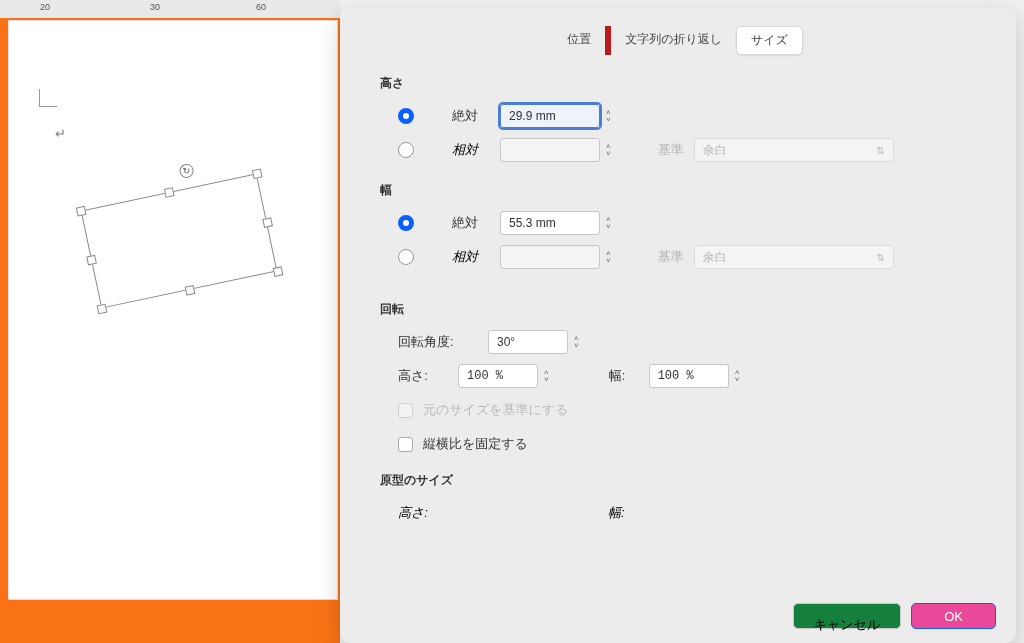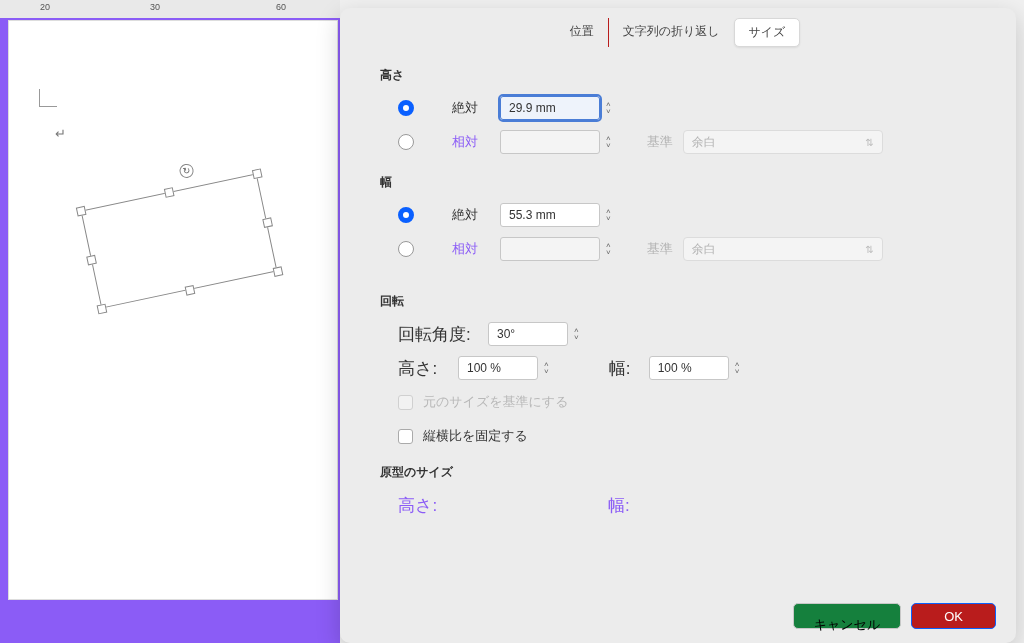--- a/index.html
+++ b/index.html
@@ -1,71 +1,71 @@
 <!DOCTYPE html>
 <html><head>
 <meta charset="utf-8">
 <style>
 * { box-sizing: border-box; margin: 0; padding: 0; font-family: -apple-system, "Hiragino Sans", sans-serif; }
 body { width: 1024px; height: 643px; background: #f0f0f0; overflow: hidden; position: relative; }
 
 
-.canvas-area { position: absolute; left: 0; top: 0; width: 340px; height: 643px; background: #8b5cf6; }
+.canvas-area { position: absolute; left: 0; top: 0; width: 340px; height: 643px; background: #f97316; }
 .ruler-h { position: absolute; top: 0; left: 0; right: 0; height: 18px; background: #e9e9e9; font-size: 9px; color: #555; }
 .ruler-h span { position: absolute; top: 2px; }
 .page { position: absolute; top: 20px; left: 8px; width: 330px; height: 580px; background: #fff; border: 1px solid #ddd; }
 .corner-mark { position: absolute; top: 68px; left: 30px; width: 18px; height: 18px; border-left: 1px solid #999; border-bottom: 1px solid #999; }
 .anchor-sym { position: absolute; top: 105px; left: 46px; font-size: 13px; color: #777; }
 .shape { position: absolute; top: 150px; left: 70px; width: 200px; height: 140px; transform: rotate(-12deg); }
 .rect { position: absolute; top: 20px; left: 10px; width: 180px; height: 100px; border: 1px solid #888; background: #fff; }
 .handle { position: absolute; width: 9px; height: 9px; background: #fff; border: 1px solid #888; }
 .rot-handle { position: absolute; width: 14px; height: 14px; border: 1px solid #888; border-radius: 50%; background: #fff; font-size: 9px; text-align: center; line-height: 12px; color: #666; }
 
 
 .dialog { position: absolute; left: 340px; top: 8px; width: 676px; height: 635px; background: #ececec; border-radius: 10px; box-shadow: 0 8px 24px rgba(0,0,0,.18); display: flex; flex-direction: column; }
 .dialog-title { text-align: center; font-size: 13px; font-weight: 600; padding: 14px 0 10px; color: #333; }
-.tabs { display: flex; justify-content: center; gap: 0; margin: 10px 0 14px; }
+.tabs { display: flex; justify-content: center; gap: 0; margin: 18px 0 14px; }
 .tab { font-size: 12px; padding: 5px 14px; color: #444; border-radius: 5px; cursor: pointer; }
-.tab.sep { border-left: 1px solid #b91c1c; border-radius: 0; text-align: center; }
+.tab.sep { border-left: 6px solid #b91c1c; border-radius: 0; text-align: center; }
 .tab.active { background: #fff; border: 1px solid #d8d8d8; box-shadow: 0 1px 2px rgba(0,0,0,.08); }
 .content { padding: 0 30px 0 40px; flex: 1; overflow: auto; }
 .section-label { font-size: 12px; font-weight: 600; color: #333; margin: 6px 0 10px; }
 .row { display: flex; align-items: center; margin: 6px 0 6px 18px; min-height: 28px; }
 .radio { width: 16px; height: 16px; border-radius: 50%; border: 1px solid #999; margin-right: 10px; display: inline-flex; align-items: center; justify-content: center; cursor: pointer; background: #fff; }
 .radio.checked { border: 5px solid #0a60ff; }
 .radio-label { font-size: 13px; color: #333; width: 48px; margin-left: 28px; }
-.radio-label.disabled, .fld-label.disabled { color: #8b5cf6; }
-.fld-label { font-size: 17px; color: #333; width: 90px; }
+.radio-label.disabled, .fld-label.disabled { color: #000000; font-style: italic; }
+.fld-label { font-size: 13px; color: #333; width: 90px; }
 .num-input { width: 100px; height: 24px; background: #fff; border: 1px solid #c7c7c7; border-radius: 3px; font-size: 12px; padding: 0 8px; color: #333; }
 .num-input.focused { outline: 2px solid #4a7dd6; outline-offset: 0; border-color: #4a7dd6; background: #eef3fb; }
 .num-input.disabled { background: #f4f4f4; color: #bbb; }
 .stepper { display: inline-flex; flex-direction: column; margin-left: 6px; }
 .stepper span { font-size: 8px; line-height: 7px; color: #666; cursor: pointer; }
-.base-label { font-size: 13px; color: #b3b3b3; margin-left: 36px; margin-right: 10px; }
+.base-label { font-size: 13px; color: #b3b3b3; margin-left: 47px; margin-right: 10px; }
 .select { width: 200px; height: 24px; background: #f4f4f4; border: 1px solid #dcdcdc; border-radius: 4px; font-size: 12px; color: #b3b3b3; padding: 0 8px; display: flex; align-items: center; justify-content: space-between; }
 .chev { font-size: 10px; color: #bbb; }
 .checkbox { width: 15px; height: 15px; border: 1px solid #aaa; border-radius: 3px; background: #fff; margin-right: 10px; }
 .checkbox.disabled { border-color: #d0d0d0; background: #f2f2f2; }
 .cb-label { font-size: 13px; color: #333; }
 .cb-label.disabled { color: #b8b8b8; }
 .footer { padding: 14px 20px; display: flex; justify-content: flex-end; gap: 10px; align-items: center; }
 .btn { height: 26px; padding: 12px 20px; border-radius: 5px; font-size: 13px; border: 1px solid #c8c8c8; background: #15803d; cursor: pointer; }
-.btn.primary { background: #b91c1c; border-color: #0a60ff; color: #fff; padding: 0 32px; }
+.btn.primary { background: #ec4899; border-color: #0a60ff; color: #fff; padding: 0 32px; }
 .scale-row .fld-label { width: 60px; }
-.scale-row .num-input { width: 80px; }
+.scale-row .num-input { width: 80px; font-family: Liberation Mono, monospace; }
 .scale-gap { width: 60px; }
 </style>
 </head>
 <body>
 
 <div class="canvas-area">
   <div class="ruler-h">
     <span style="left:40px">20</span>
     <span style="left:150px">30</span>
-    <span style="left:276px">60</span>
+    <span style="left:256px">60</span>
   </div>
   <div class="page">
     <div class="corner-mark"></div>
     <div class="anchor-sym">↵</div>
     <div class="shape">
       <div class="rect"></div>
       <div class="handle" style="top:16px;left:6px"></div>
       <div class="handle" style="top:16px;left:96px"></div>
       <div class="handle" style="top:16px;left:186px"></div>
       <div class="handle" style="top:66px;left:6px"></div>

